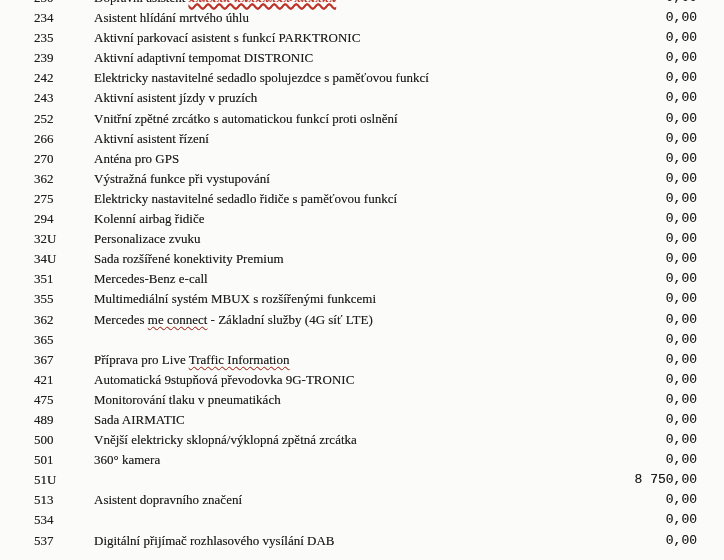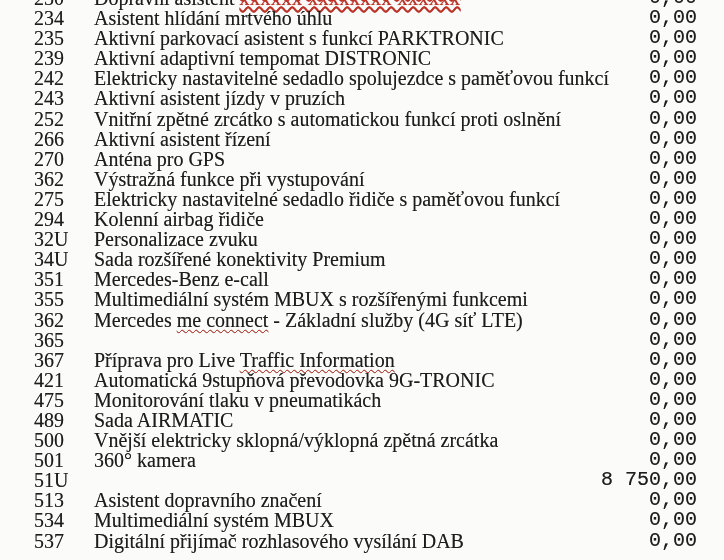--- a/index.html
+++ b/index.html
@@ -15,21 +15,21 @@
   .rows {
     position: absolute;
     top: -12px;
     left: 0;
     width: 100%;
   }
   .row {
     position: relative;
     height: 20.1px;
     line-height: 20.1px;
-    font-size: 20px;
+    font-size: 13px;
     text-shadow: 0 0 0.6px rgba(45,45,45,0.55);
   }
   .code {
     position: absolute;
     left: 34px;
     white-space: nowrap;
   }
   .desc {
     position: absolute;
     left: 94px;
@@ -213,21 +213,20 @@
   </div>
 
   <div class="row">
     <span class="code">513</span>
     <span class="desc"><span>Asistent dopravního značení</span></span>
     <span class="price">0,00</span>
   </div>
 
   <div class="row">
     <span class="code">534</span>
-    <span class="desc"><span>Multimediální systém MBUX</span></span>
     <span class="price">0,00</span>
   </div>
 
   <div class="row">
     <span class="code">537</span>
     <span class="desc"><span>Digitální přijímač rozhlasového vysílání DAB</span></span>
     <span class="price">0,00</span>
   </div>
 </div>
 </div>

